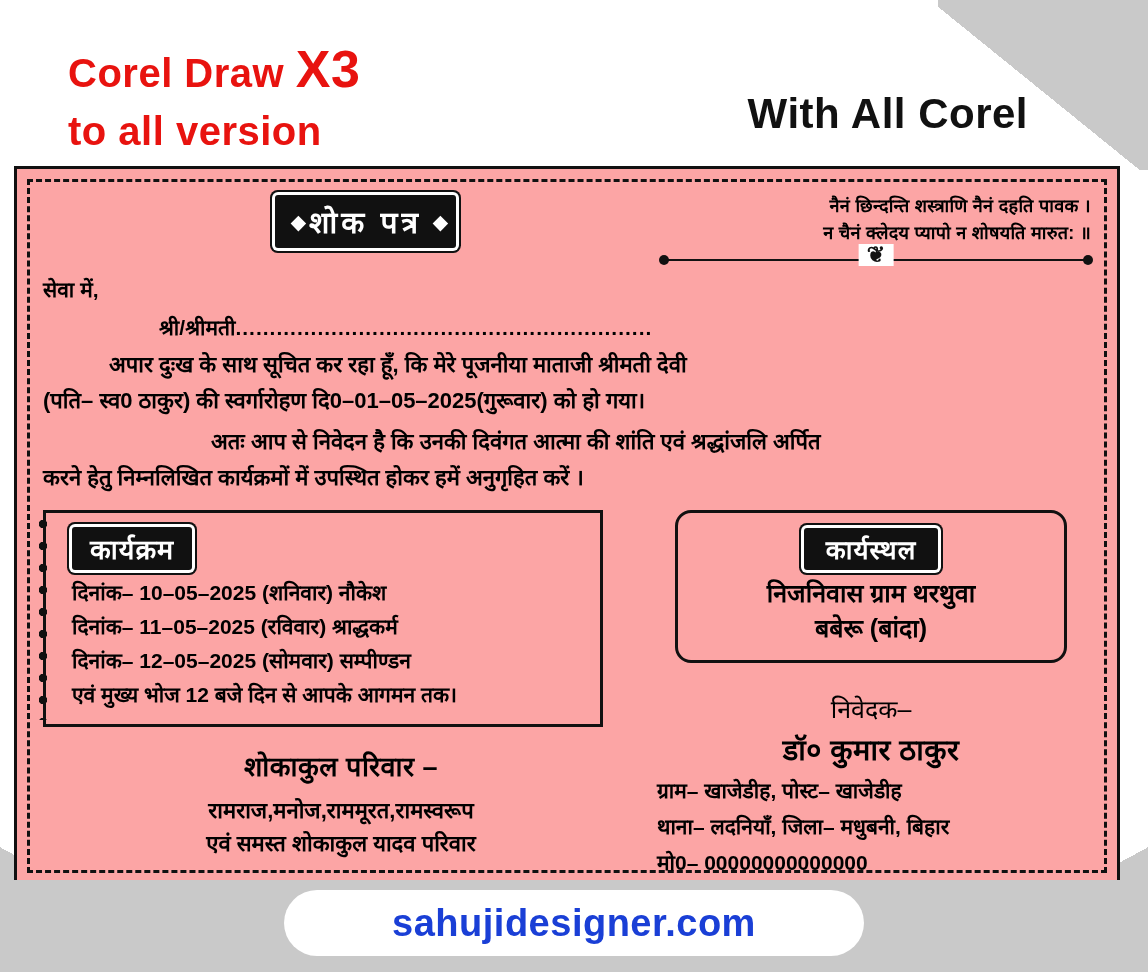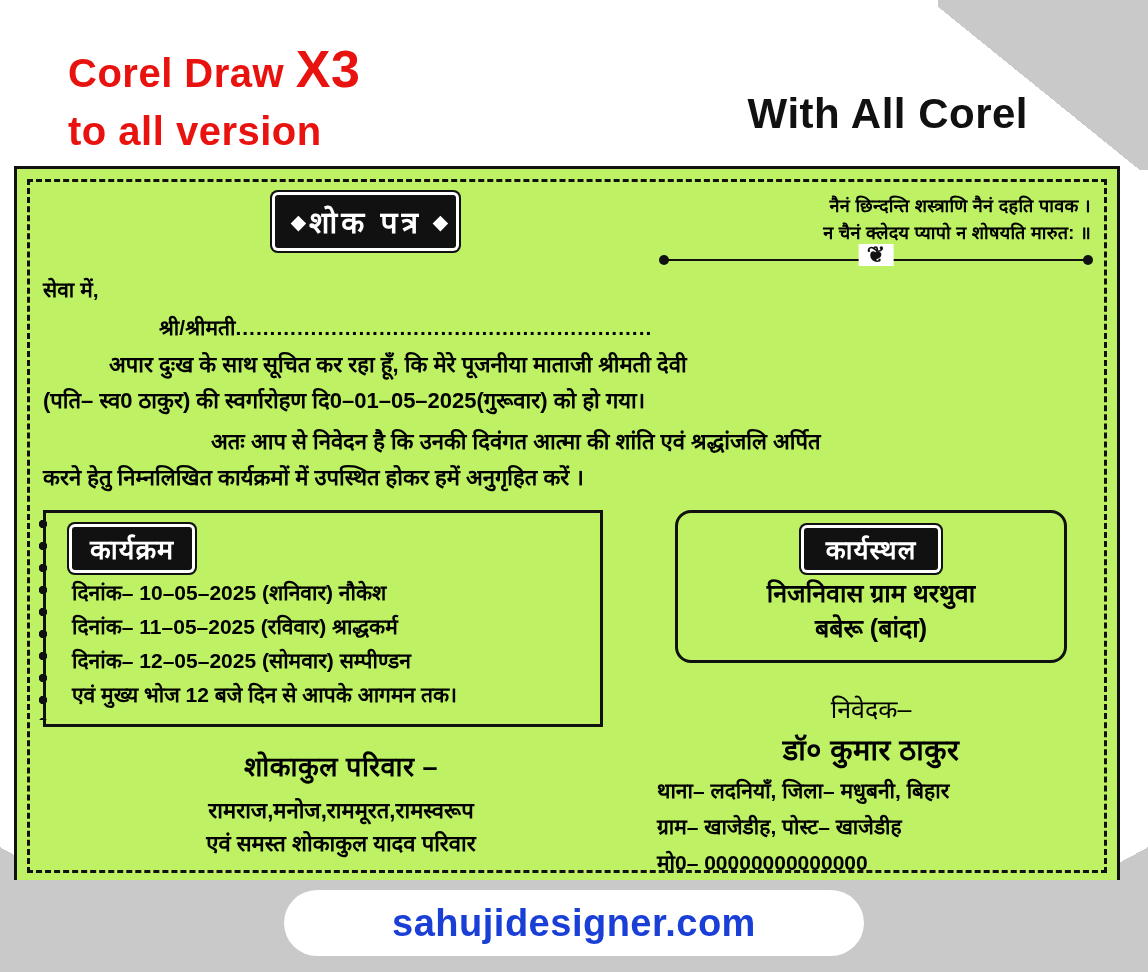--- a/index.html
+++ b/index.html
@@ -35,21 +35,21 @@
   }
   .promo-left .x3{font-size:52px;}
   .promo-right{
     position:absolute;right:120px;top:90px;
     font-size:42px;font-weight:bold;color:#111;letter-spacing:.5px;
   }
 
   
   .card{
     position:absolute;left:14px;top:166px;width:1106px;height:720px;
-    background:#bef264;border:3px solid #111;box-sizing:border-box;
+    background:#fca5a5;border:3px solid #111;box-sizing:border-box;
   }
   .card-inner{
     position:absolute;left:10px;top:10px;right:10px;bottom:10px;
     border:3px dashed #111;box-sizing:border-box;
   }
   .content{
     position:absolute;left:26px;top:18px;right:26px;bottom:14px;
     font-family:"Liberation Sans", sans-serif;color:#000;
   }
 
@@ -207,22 +207,22 @@
       </div>
 
       <div class="col-right">
         <div class="venue-box">
           <div class="plate small">कार्यस्थल</div>
           <div class="venue-line">निजनिवास ग्राम थरथुवा</div>
           <div class="venue-line">बबेरू (बांदा)</div>
         </div>
         <div class="nivedak">निवेदक–</div>
         <div class="host-name">डॉ० कुमार ठाकुर</div>
+        <div class="host-line">ग्राम– खाजेडीह, पोस्ट– खाजेडीह</div>
         <div class="host-line">थाना– लदनियाँ, जिला– मधुबनी, बिहार</div>
-        <div class="host-line">ग्राम– खाजेडीह, पोस्ट– खाजेडीह</div>
         <div class="host-line">मो0– 00000000000000</div>
       </div>
     </div>
 
   </div>
 </div>
 
 <div class="bottom-band"></div>
 <div class="pill">
   <span>sahujidesigner.com</span>

